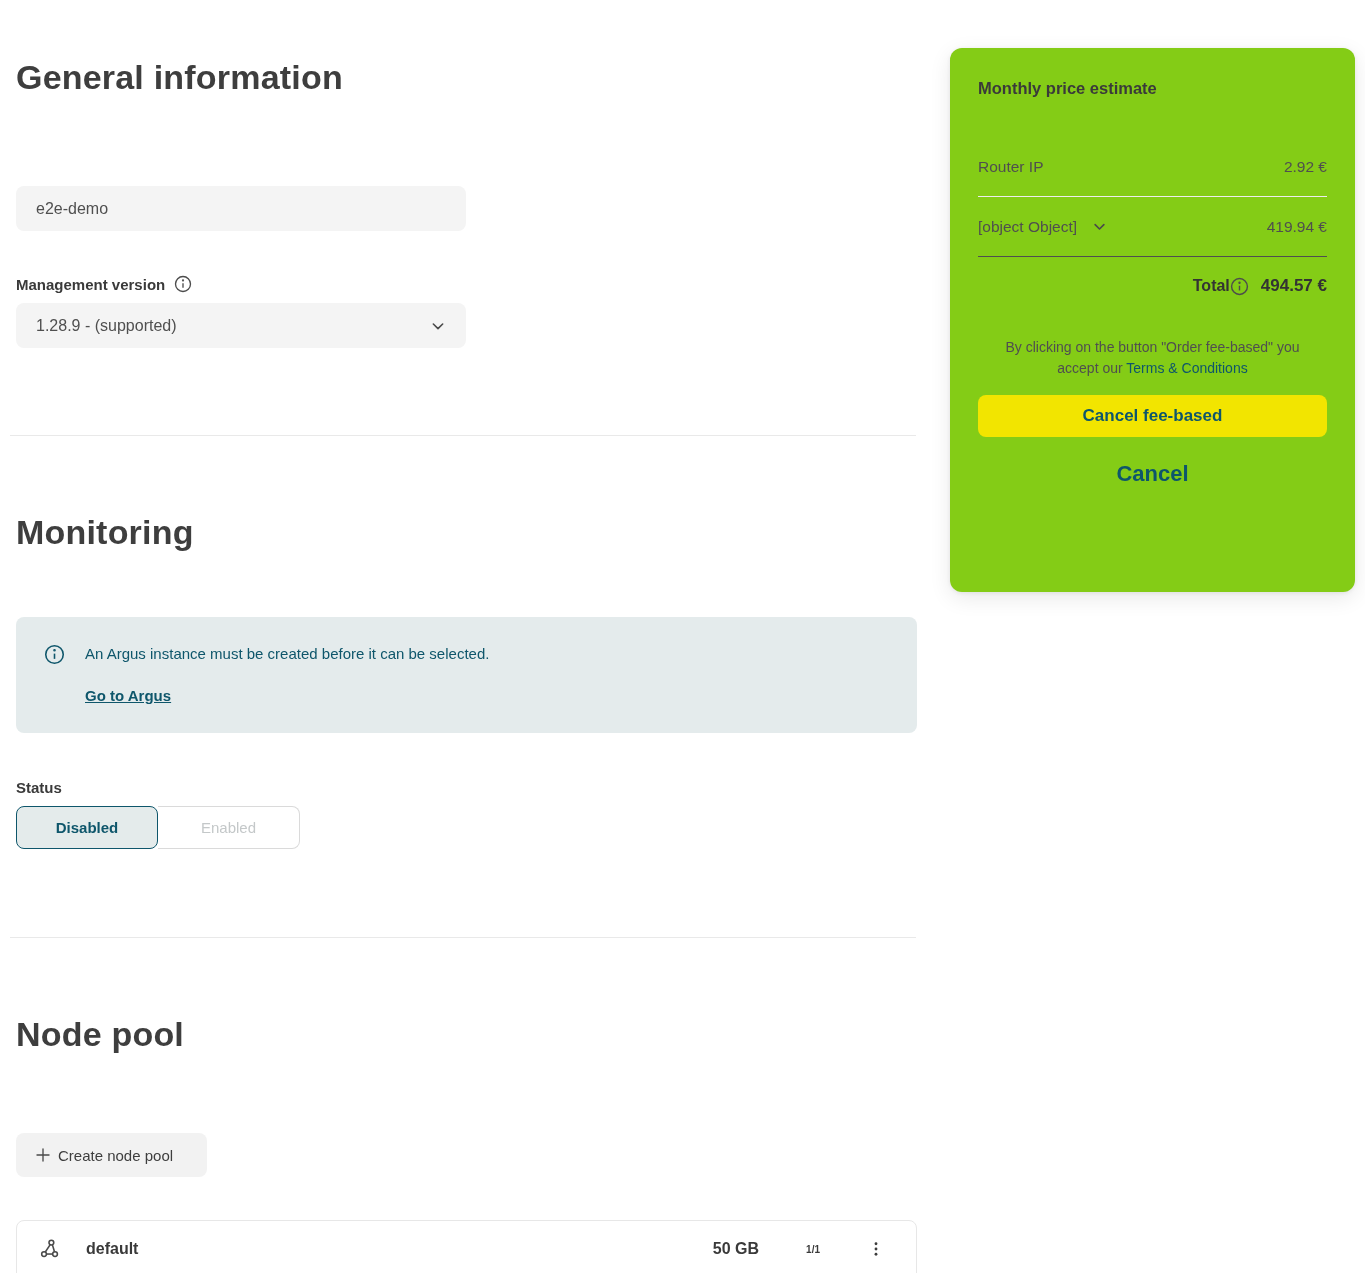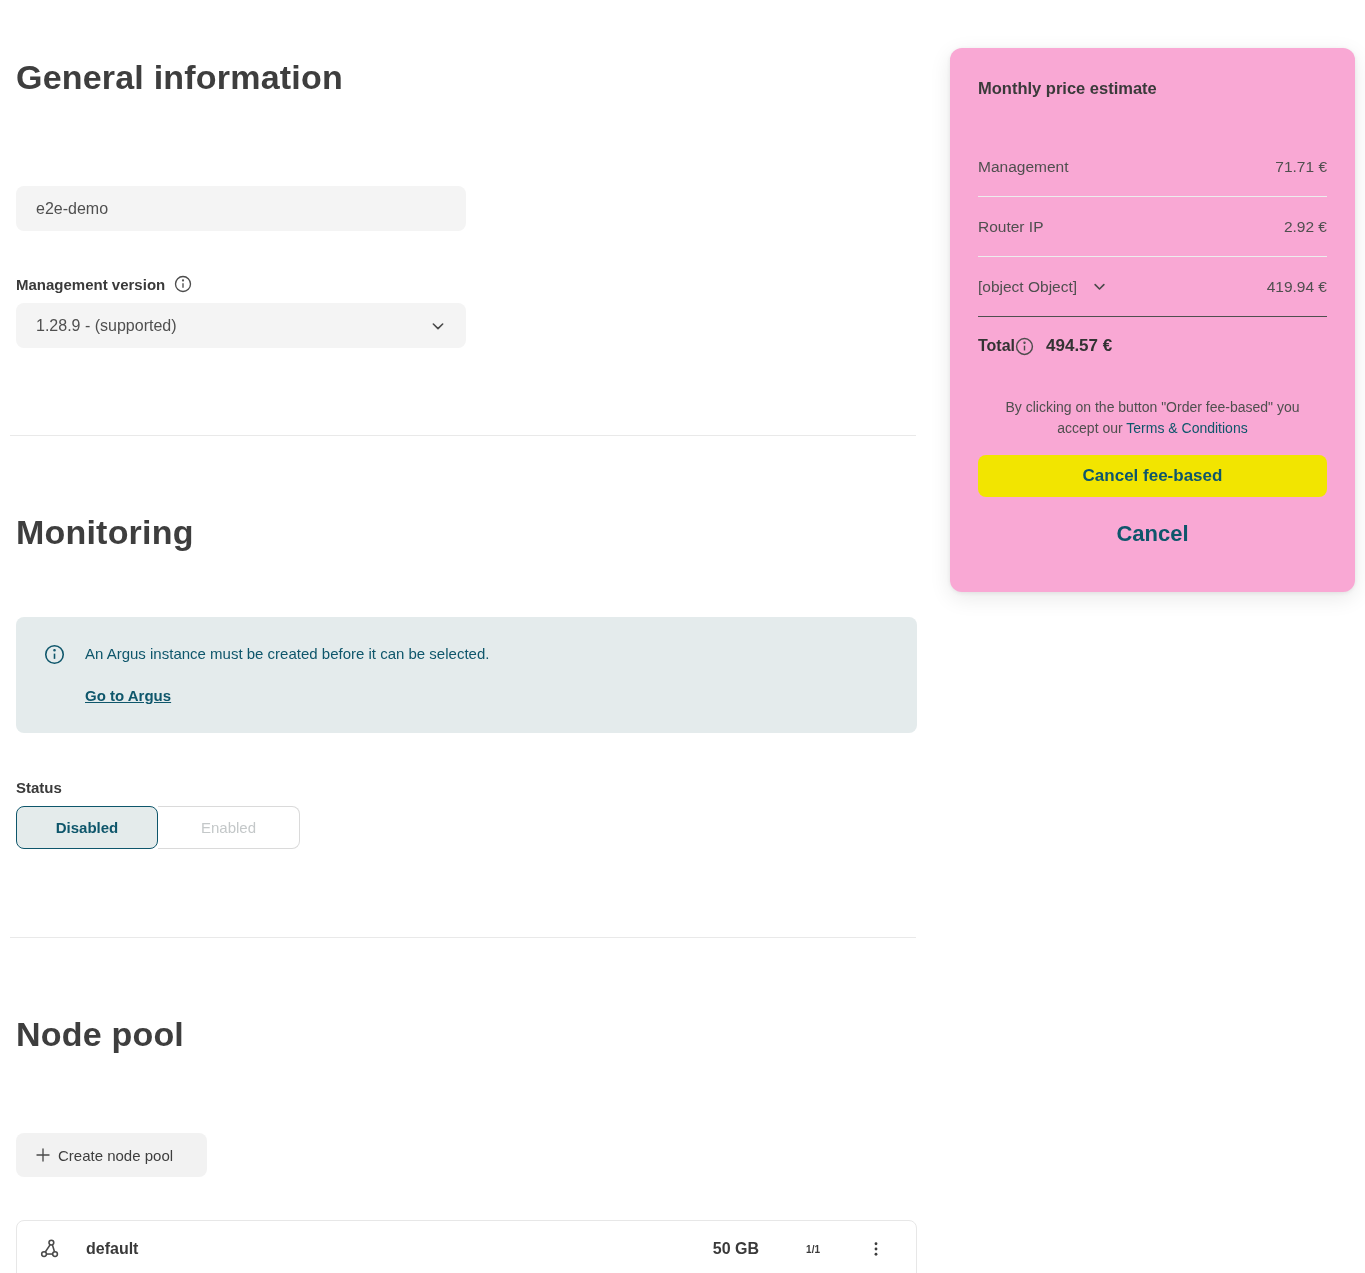--- a/index.html
+++ b/index.html
@@ -111,38 +111,38 @@
   .pool-count { font-size: 10px; font-weight: 700; color: #3a3a3a; margin: -14px 0 0 47px; }
   .kebab-btn {
     margin: -14px 0 0 44px; width: 24px; height: 24px; border: none; background: transparent;
     display: flex; align-items: center; justify-content: center; cursor: pointer; color: #3c3c3c;
   }
   .kebab-btn svg { width: 18px; height: 18px; }
 
   
   .price-card {
     position: absolute; left: 950px; top: 48px; width: 405px; height: 544px;
-    background: #f9a8d4; border-radius: 12px;
+    background: #84cc16; border-radius: 12px;
     box-shadow: 0 1px 4px rgba(0,0,0,0.07), 0 6px 22px rgba(0,0,0,0.09);
     padding: 31px 28px 0 28px;
   }
   .price-title { font-size: 16.5px; font-weight: 700; color: #3a3a3a; }
   .price-rows { margin-top: 39px; }
   .price-row {
     display: flex; align-items: center; justify-content: space-between;
     height: 60px; border-bottom: 1px solid #ededed;
   }
   .price-row:last-of-type { border-bottom: 1.5px solid #4f4f4f; }
   .price-row-label { font-size: 15.5px; color: #4f4f4f; display: flex; align-items: center; gap: 15px; }
   .price-row-value { font-size: 15.5px; color: #4f4f4f; }
   .row-chevron { display: inline-flex; width: 15px; height: 15px; color: #4a4a4a; cursor: pointer; }
   .row-chevron svg { width: 15px; height: 15px; }
 
   .total-row {
-    display: flex; align-items: center; justify-content: flex-start; height: 58px;
+    display: flex; align-items: center; justify-content: flex-end; height: 58px;
   }
   .total-label { font-size: 16px; font-weight: 700; color: #333333; }
   .total-right { display: flex; align-items: center; gap: 12px; }
   .total-info-icon { display: inline-flex; width: 19px; height: 19px; color: #4c4c4c; cursor: pointer; }
   .total-info-icon svg { width: 19px; height: 19px; }
   .total-value { font-size: 17px; font-weight: 700; color: #333333; }
 
   .disclaimer {
     margin-top: 22px; text-align: center; font-size: 14px; color: #4f4f4f; line-height: 21px;
   }
@@ -263,24 +263,20 @@
         </svg>
       </button>
     </div>
 
   </div>
 
   <aside class="price-card">
     <div class="price-title">Monthly price estimate</div>
 
     <div class="price-rows">
-      <div class="price-row">
-        <span class="price-row-label">Management</span>
-        <span class="price-row-value">71.71 €</span>
-      </div>
       <div class="price-row">
         <span class="price-row-label">Router IP</span>
         <span class="price-row-value">2.92 €</span>
       </div>
       <div class="price-row">
         <span class="price-row-label">
           <span>[object Object]</span>
           <span class="row-chevron">
             <svg viewBox="0 0 24 24" fill="none" stroke="currentColor" stroke-width="2.6" stroke-linecap="round" stroke-linejoin="round">
               <polyline points="5 9 12 16 19 9"></polyline>

